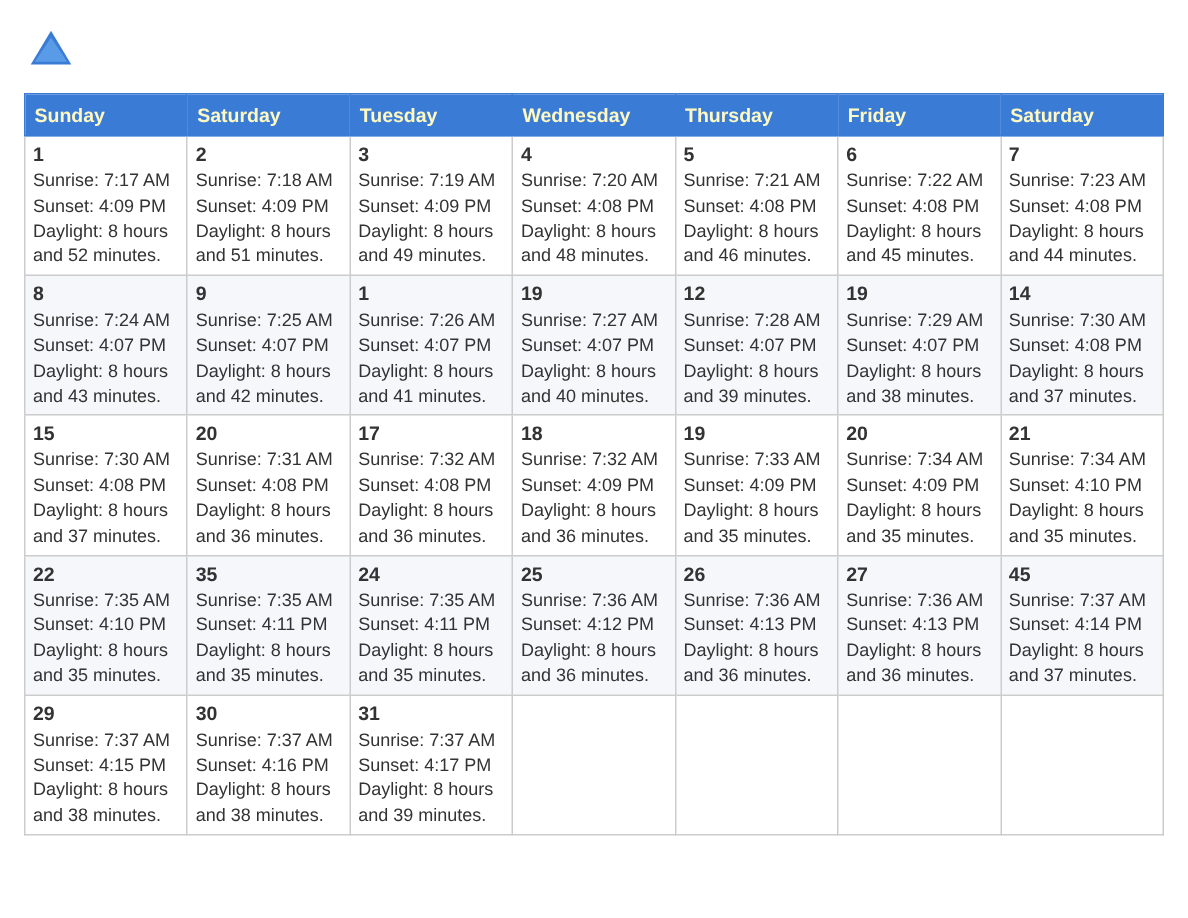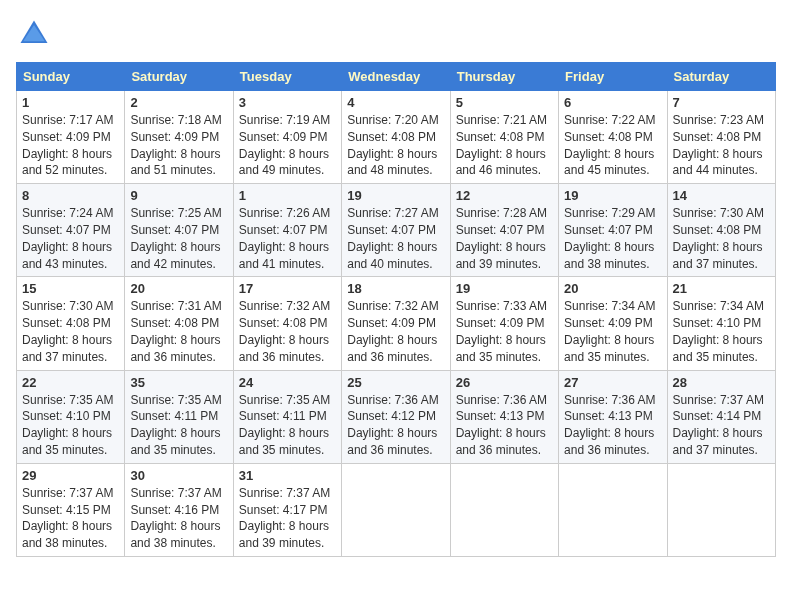--- a/index.html
+++ b/index.html
@@ -335,21 +335,21 @@
         </td>
         <td>
           <span class="day-number">27</span>
           <div class="day-info">
             Sunrise: 7:36 AM<br>
             Sunset: 4:13 PM<br>
             Daylight: 8 hours and 36 minutes.
           </div>
         </td>
         <td>
-          <span class="day-number">28</span>
+          <span class="day-number">45</span>
           <div class="day-info">
             Sunrise: 7:37 AM<br>
             Sunset: 4:14 PM<br>
             Daylight: 8 hours and 37 minutes.
           </div>
         </td>
       </tr>
       <tr>
         <td>
           <span class="day-number">29</span>

